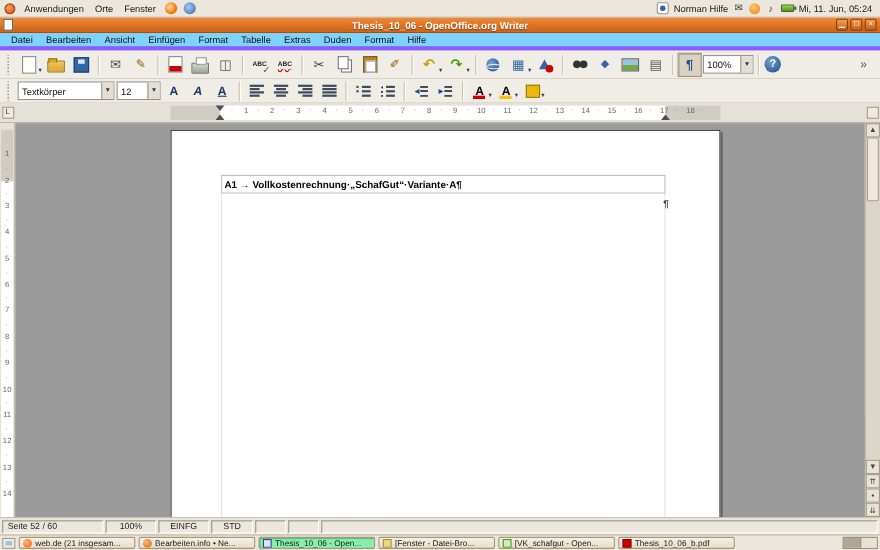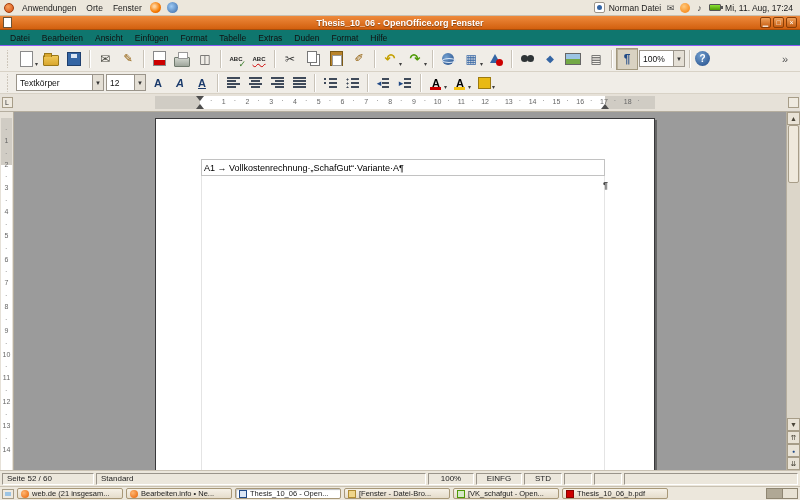--- a/index.html
+++ b/index.html
@@ -24,21 +24,21 @@
   .clock{font-size:8.5px;padding-right:3px;white-space:nowrap}
 
   
   .titlebar{height:14px;flex:0 0 14px;background:linear-gradient(#ee8a3c,#d2600f);display:flex;align-items:center;position:relative;padding:0 3px;border-bottom:1px solid #a84d0b}
   .titlebar .title{position:absolute;left:0;right:0;text-align:center;font-size:9px;font-weight:bold;color:#fff;text-shadow:0 1px 1px rgba(0,0,0,.4);pointer-events:none}
   .wicon{width:9px;height:11px;background:#fff;border:1px solid #6b5337}
   .wbtns{margin-left:auto;display:flex;gap:2px}
   .wbtn{width:11px;height:11px;border-radius:2px;background:linear-gradient(#f0a25c,#c65c10);border:1px solid #8a3e06;color:#fff;font-size:7px;line-height:9px;text-align:center}
 
   
-  .menubar{height:16px;flex:0 0 16px;background:#0f766e;border-bottom:1px solid #8b5cf6;display:flex;align-items:center;font-size:8.5px;color:#111;padding-left:4px}
+  .menubar{height:16px;flex:0 0 16px;background:#7dd3fc;border-bottom:4px solid #8b5cf6;display:flex;align-items:center;font-size:8.5px;color:#111;padding-left:4px}
   .menubar .mitem{padding:1px 6px}
 
   
   .tb{background:#f0ede7;display:flex;align-items:center;border-bottom:1px solid #d8d2c6}
   .tb1{height:26px;flex:0 0 26px;padding:0 4px;gap:1px}
   .tb2{height:22px;flex:0 0 22px;padding:0 4px;gap:2px}
   .handle{width:5px;height:18px;margin:0 4px 0 1px;background-image:radial-gradient(#a99f8c 35%,transparent 40%);background-size:3px 3px;background-repeat:repeat-y;background-position:center}
   .sep{width:1px;height:18px;background:#c9c3b8;box-shadow:1px 0 0 #fff;margin:0 3px;flex:0 0 1px}
   .tbtn{display:flex;align-items:flex-end;border:1px solid transparent;padding:0;position:relative}
   .tbtn.pressed{background:#d9d2c2;border:1px solid #a2987f;box-shadow:inset 1px 1px 0 #b8ae97}
@@ -120,39 +120,39 @@
   .docwrap{height:358px;flex:0 0 358px;display:flex;position:relative}
   .vruler{width:14px;flex:0 0 14px;background:#e6e1d8;border-right:1px solid #b5ae9f;position:relative;overflow:hidden}
   .vzone{position:absolute;left:1px;right:1px;background:#fff}
   .vmargin{position:absolute;left:1px;right:1px;background:#d0ccc4}
   .vnum{position:absolute;left:0;width:13px;text-align:center;font-size:7px;color:#666}
   .vdot{position:absolute;left:5px;font-size:7px;color:#8a8a8a}
   .canvas{flex:1;position:relative;background:#9b9b9b;overflow:hidden}
   .page{position:absolute;left:141px;top:6px;width:500px;height:380px;background:#fff;border:1px solid #38383a;box-shadow:2px 2px 0 rgba(0,0,0,.35)}
   .boundary{position:absolute;left:45px;top:40px;width:404px;height:330px;border:1px solid #e4e4e4}
   .dtable{position:absolute;left:45px;top:40px;width:404px;height:17px;border:1px solid #c2c2c2;display:flex;align-items:center;background:#fff}
-  .dheading{font-size:9px;font-weight:normal;color:#000;padding-left:2px;white-space:nowrap}
+  .dheading{font-size:9px;font-weight:bold;color:#000;padding-left:2px;white-space:nowrap}
   .trailing{position:absolute;left:447px;top:61px;font-size:9px;font-weight:bold;color:#444}
   .vscroll{width:14px;flex:0 0 14px;background:#dcd6c9;border-left:1px solid #b5ae9f;display:flex;flex-direction:column}
   .sarrow{height:13px;flex:0 0 13px;display:flex;align-items:center;justify-content:center;font-size:7px;color:#4a4538;background:#e9e3d6;border:1px solid #a79d88}
   .sarrow.navdot{font-size:5px;color:#204a87}
   .sthumb{height:58px;flex:0 0 58px;background:#efe9dc;border:1px solid #a79d88;border-radius:2px;margin:0 1px}
   .strack{flex:1}
 
   
   .statusbar{height:16px;flex:0 0 16px;background:#ece7dc;border-top:1px solid #c9c1b2;display:flex;align-items:center;padding:1px 2px;gap:2px;font-size:8px;color:#222}
   .scell{height:12px;border:1px solid;border-color:#9a948a #fff #fff #9a948a;padding:0 4px;display:flex;align-items:center;white-space:nowrap;overflow:hidden}
   .scell.c{justify-content:center}
   .sflex{flex:1}
 
   
   .taskbar{height:14px;flex:0 0 14px;background:#ece7dc;border-top:1px solid #c9c1b2;display:flex;align-items:center;padding:0 2px;gap:3px}
   .showdesk{width:12px;height:10px;background:#efeae0;border:1px solid #a79d88;background-image:linear-gradient(#9cc4e4,#9cc4e4);background-size:6px 4px;background-repeat:no-repeat;background-position:2px 2px}
   .task{flex:0 0 106px;height:11px;display:flex;align-items:center;font-size:7.5px;color:#1c1c1c;background:linear-gradient(#f6f1e7,#e5dccb);border:1px solid #a89878;border-radius:2px;padding:0 3px;overflow:hidden;white-space:nowrap}
-  .task.active{background:#ffffff;box-shadow:inset 1px 1px 1px rgba(0,0,0,.25)}
+  .task.active{background:#86efac;box-shadow:inset 1px 1px 1px rgba(0,0,0,.25)}
   .ti{width:8px;height:8px;flex:0 0 8px;margin-right:3px}
   .ti-firefox{border-radius:50%;background:radial-gradient(circle at 35% 35%,#ffb570,#e66000)}
   .ti-writer{background:#dbe6f4;border:1px solid #204a87}
   .ti-folder{background:#efd58a;border:1px solid #b08c34}
   .ti-calc{background:#d6e7c8;border:1px solid #4e9a06}
   .ti-pdf{background:#cc0000;border:1px solid #8a0000}
   .ws{margin-left:auto;display:flex;border:1px solid #8f8672;height:11px}
   .wspane{width:15px;height:100%}
   .wspane.on{background:#b0a895}
   .wspane.off{background:#e8e2d4;border-left:1px solid #8f8672}
@@ -164,32 +164,32 @@
 
   <div class="gpanel" data-name="gnome-top-panel">
     <span class="ulogo" data-name="ubuntu-logo-icon"></span>
     <span class="mitem" data-name="panel-menu-anwendungen">Anwendungen</span>
     <span class="mitem" data-name="panel-menu-orte">Orte</span>
     <span class="mitem" data-name="panel-menu-system">Fenster</span>
     <span class="pi pi-firefox" data-name="firefox-launcher-icon"></span>
     <span class="pi pi-app" data-name="help-launcher-icon"></span>
     <div class="gright" data-name="panel-tray">
       <span class="fusa" data-name="user-switcher-icon"></span>
-      <span data-name="user-name">Norman Datei</span>
+      <span data-name="user-name">Norman Hilfe</span>
       <span class="tray" data-name="mail-tray-icon">✉</span>
       <span class="tray upd" data-name="update-notifier-icon"></span>
       <span class="tray" data-name="volume-icon">♪</span>
       <span class="batt" data-name="battery-icon"></span>
-      <span class="clock" data-name="clock">Mi, 11. Aug, 17:24</span>
+      <span class="clock" data-name="clock">Mi, 11. Jun, 05:24</span>
     </div>
   </div>
 
   <div class="titlebar" data-name="window-titlebar">
     <span class="wicon" data-name="window-menu-icon"></span>
-    <span class="title" data-name="window-title">Thesis_10_06 - OpenOffice.org Fenster</span>
+    <span class="title" data-name="window-title">Thesis_10_06 - OpenOffice.org Writer</span>
     <span class="wbtns" data-name="window-buttons">
       <span class="wbtn" data-name="minimize-button">▁</span>
       <span class="wbtn" data-name="maximize-button">□</span>
       <span class="wbtn" data-name="close-button">×</span>
     </span>
   </div>
 
   <div class="menubar" id="menubar" data-name="menu-bar">
       <span class="mitem" data-name="menu-item-datei">Datei</span>
       <span class="mitem" data-name="menu-item-bearbeiten">Bearbeiten</span>
@@ -465,21 +465,20 @@
       <span class="strack" data-name="scrollbar-track"></span>
       <span class="sarrow" data-name="scroll-down-icon">▼</span>
       <span class="sarrow" data-name="previous-page-icon">⇈</span>
       <span class="sarrow navdot" data-name="navigation-icon">●</span>
       <span class="sarrow" data-name="next-page-icon">⇊</span>
     </div>
   </div>
 
   <div class="statusbar" data-name="status-bar">
     <div class="scell" style="width:92px" data-name="status-page-number">Seite 52 / 60</div>
-    <div class="scell" style="width:330px" data-name="status-page-style">Standard</div>
     <div class="scell c" style="width:46px" data-name="status-zoom">100%</div>
     <div class="scell c" style="width:46px" data-name="status-insert-mode">EINFG</div>
     <div class="scell c" style="width:38px" data-name="status-selection-mode">STD</div>
     <div class="scell" style="width:28px" data-name="status-hyperlink-mode"></div>
     <div class="scell" style="width:28px" data-name="status-modified-flag"></div>
     <div class="scell sflex" data-name="status-extra"></div>
   </div>
 
   <div class="taskbar" id="taskbar" data-name="taskbar">
     <span class="showdesk" data-name="show-desktop-icon"></span>

